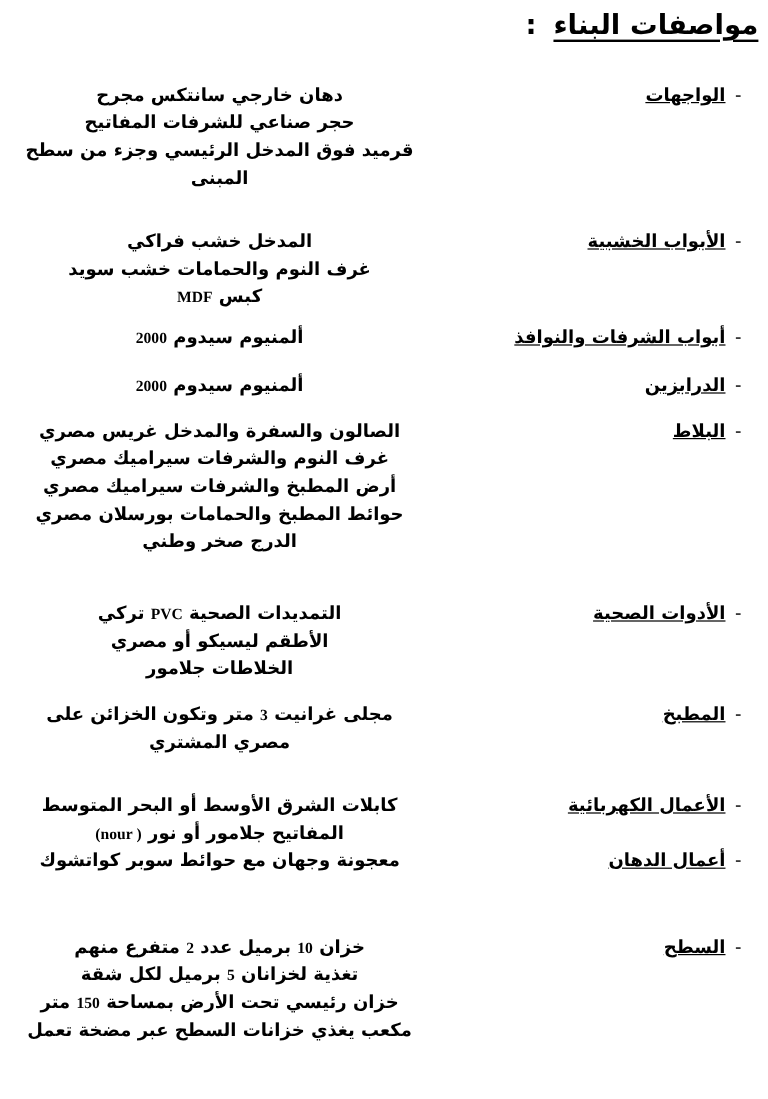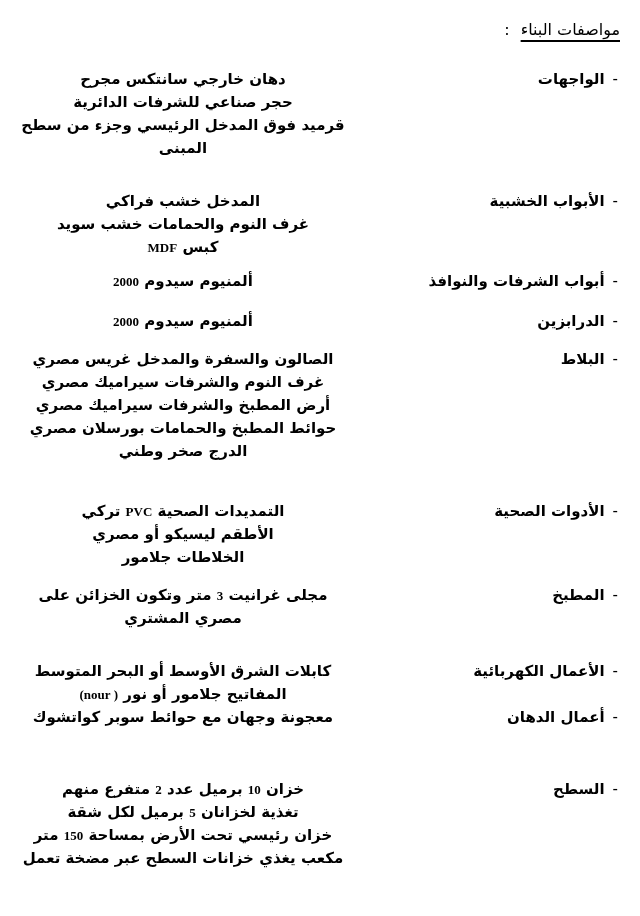--- a/index.html
+++ b/index.html
@@ -13,23 +13,23 @@
       position: relative;
       overflow: hidden;
       font-family: "DejaVu Sans", sans-serif;
       color: #000000;
       direction: rtl;
     }
     .page-title {
       position: absolute;
       top: 8px;
       right: 8px;
-      font-size: 16px;
-      font-weight: normal;
-      margin: 12px;
+      font-size: 23px;
+      font-weight: bold;
+      margin: 0;
       white-space: nowrap;
     }
     .page-title .t-text {
       text-decoration: underline;
       text-underline-offset: 5px;
       text-decoration-thickness: 2px;
     }
     .page-title .t-colon {
       margin-right: 6px;
     }
@@ -40,20 +40,21 @@
       height: 0;
     }
     .spec-label {
       position: absolute;
       right: 22px;
       top: 0;
       font-size: 15px;
       font-weight: bold;
       white-space: nowrap;
       line-height: 23px;
+      text-decoration: underline;
     }
     .spec-label .dash {
       display: inline-block;
       margin-left: 8px;
       font-weight: normal;
     }
     .spec-values {
       position: absolute;
       right: 282px;
       top: 0;
@@ -79,21 +80,21 @@
 <h1 class="page-title">
   <span class="t-text">مواصفات البناء</span>
   <span class="t-colon">:</span>
 </h1>
 
 <div id="spec-list">
     <div class="spec-row" style="top: 68px;">
       <div class="spec-label"><span class="dash">-</span><span>الواجهات</span></div>
       <div class="spec-values">
         <span class="line">دهان خارجي سانتكس مجرح</span>
-        <span class="line">حجر صناعي للشرفات الدائرية</span>
+        <span class="line">حجر صناعي للشرفات المفاتيح</span>
         <span class="line">قرميد فوق المدخل الرئيسي وجزء من سطح</span>
         <span class="line">المبنى</span>
       </div>
     </div>
     <div class="spec-row" style="top: 190px;">
       <div class="spec-label"><span class="dash">-</span><span>الأبواب الخشبية</span></div>
       <div class="spec-values">
         <span class="line">المدخل خشب فراكي</span>
         <span class="line">غرف النوم والحمامات خشب سويد</span>
         <span class="line">كبس <span class="latin">MDF</span></span>

